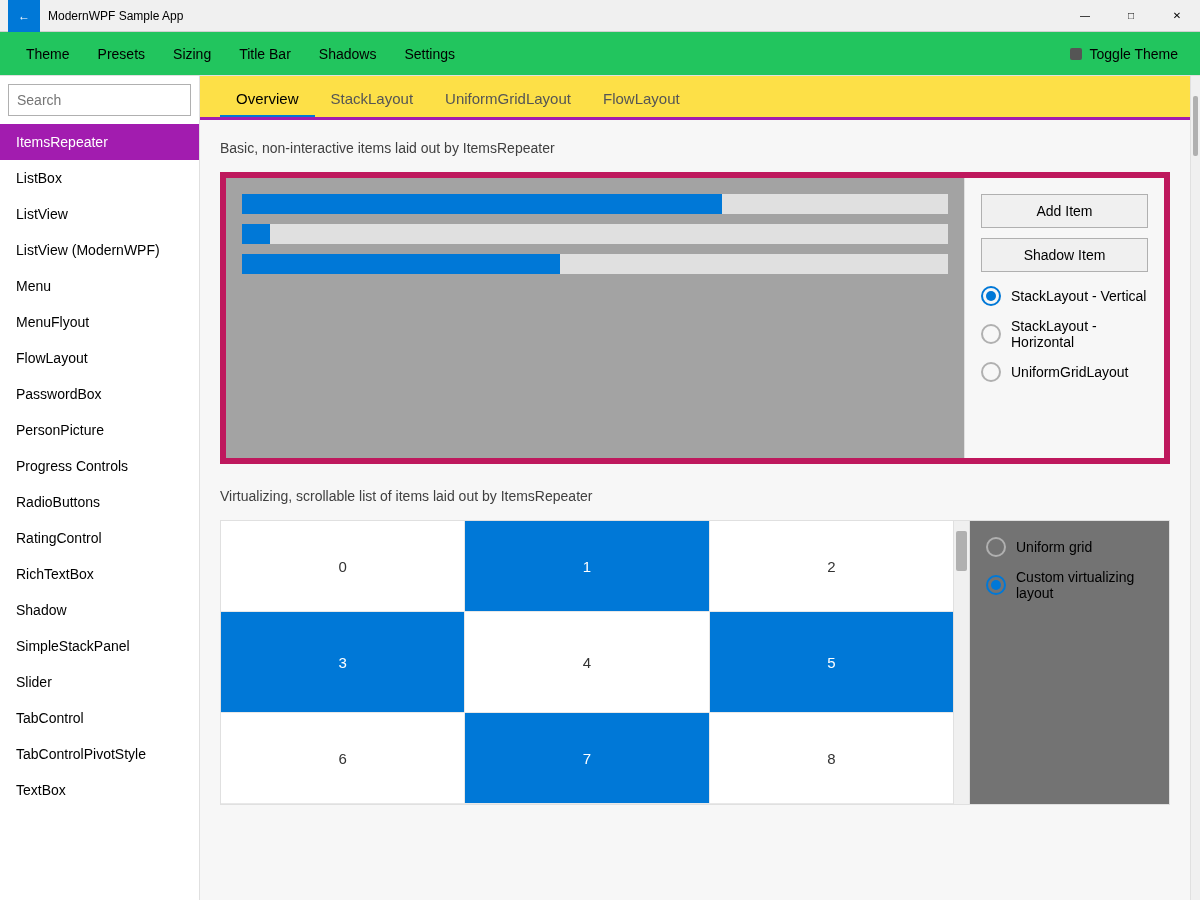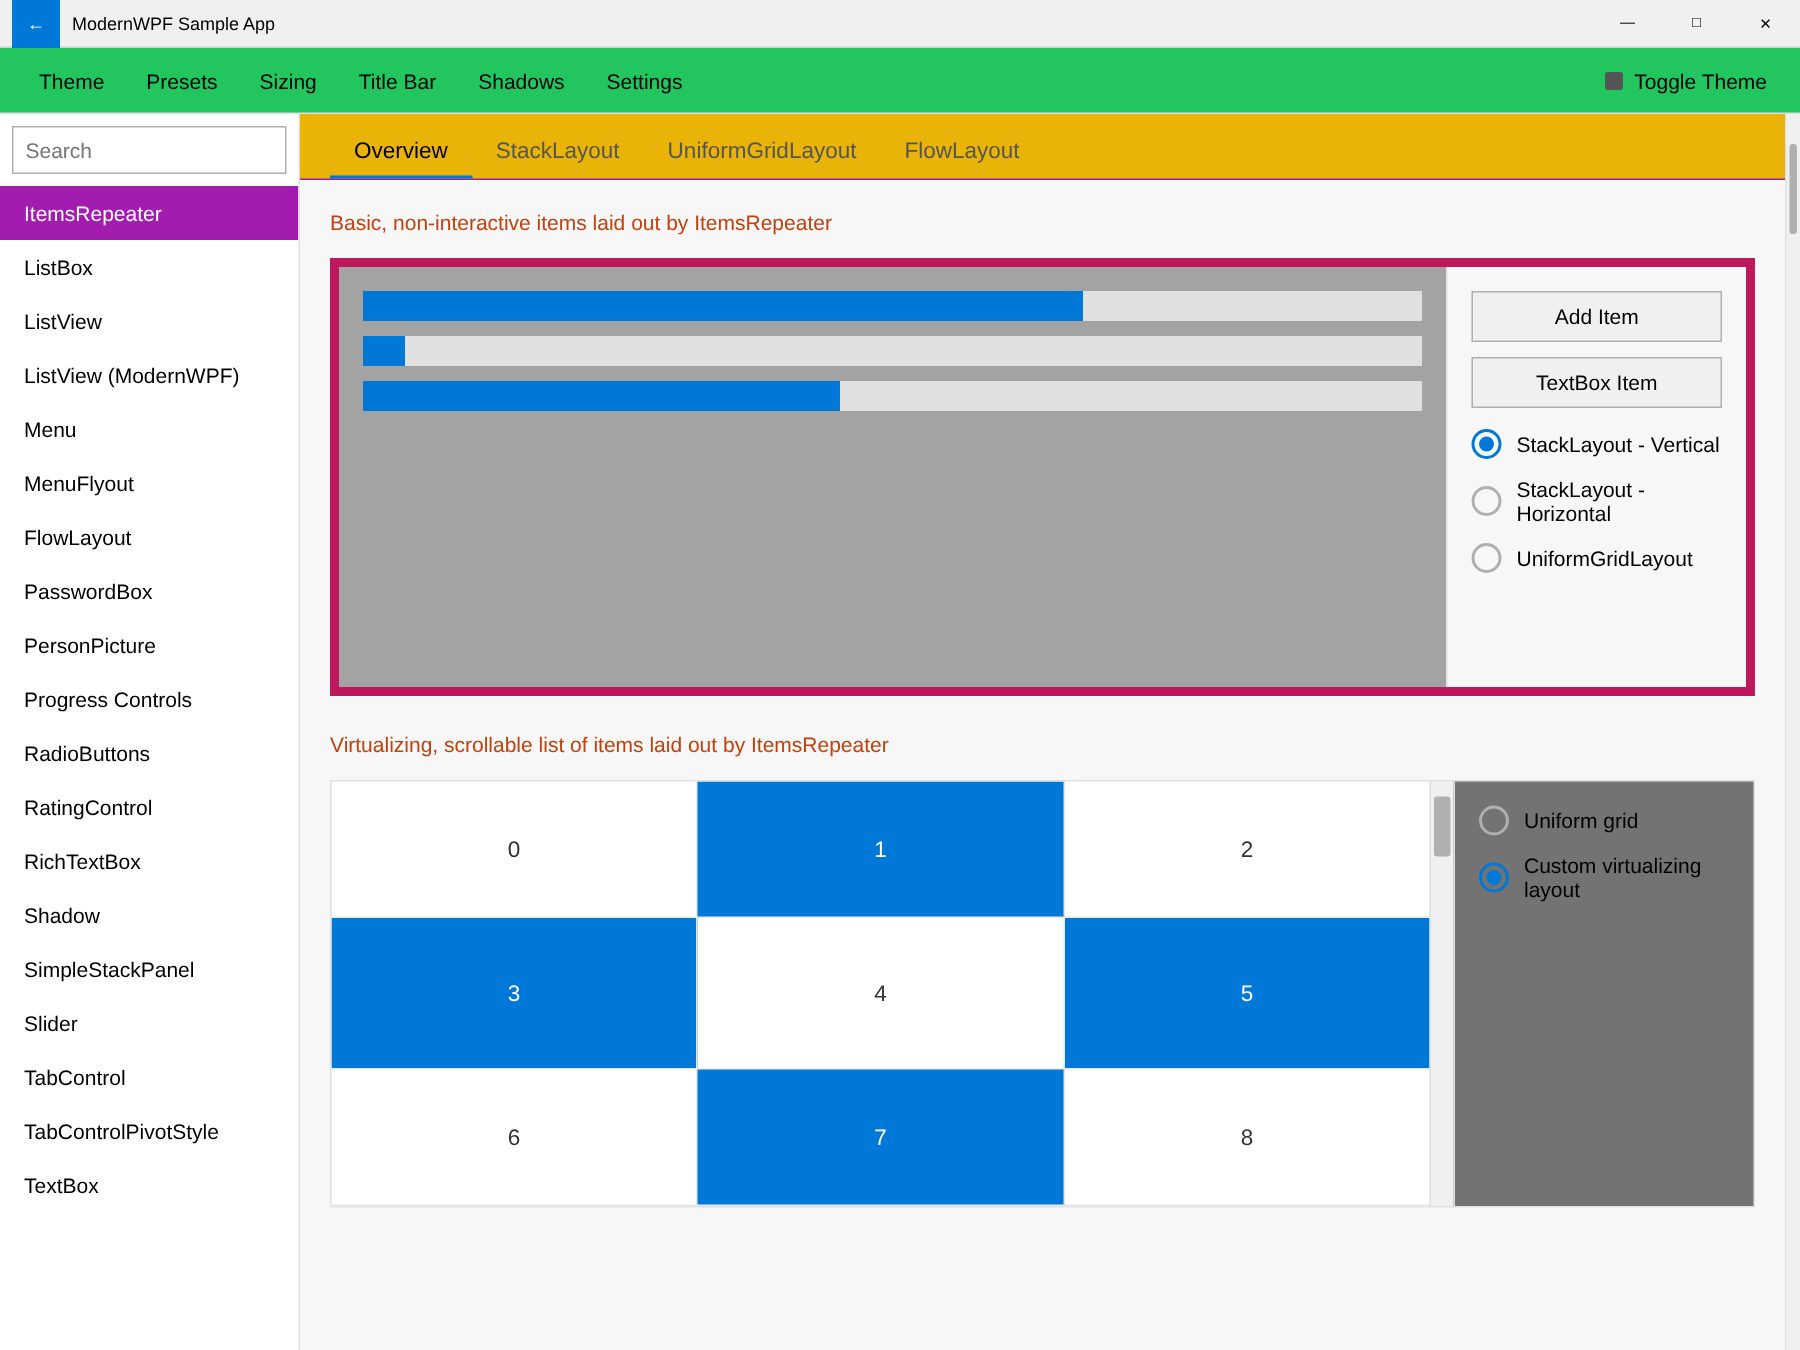--- a/index.html
+++ b/index.html
@@ -31,30 +31,30 @@
     .search-box { margin: 8px; display: flex; align-items: center; border: 1px solid #b0b0b0; background: #fff; height: 32px; }
     .search-box input { flex: 1; border: none; outline: none; padding: 0 8px; font-size: 14px; background: transparent; }
     .sidebar-list { flex: 1; overflow-y: auto; overflow-x: hidden; }
     .sidebar-item { padding: 10px 16px; cursor: pointer; font-size: 14px; color: #000; white-space: nowrap; }
     .sidebar-item.active { background: #a21caf; color: #fff; }
 
     
     .content { flex: 1; overflow-y: auto; background: #f7f7f7; display: flex; flex-direction: column; }
 
     
-    .tabs-bar { display: flex; background: #eab308; border-bottom: 1px solid #a21caf; padding: 0 20px; height: 44px; align-items: flex-end; flex-shrink: 0; }
+    .tabs-bar { display: flex; background: #fde047; border-bottom: 3px solid #a21caf; padding: 0 20px; height: 44px; align-items: flex-end; flex-shrink: 0; }
     .tab { padding: 0 16px 8px; cursor: pointer; font-size: 15px; color: #555; border-bottom: 2px solid transparent; height: 44px; display: flex; align-items: flex-end; }
     .tab.active { color: #000; border-bottom: 2px solid #0078d7; font-weight: 400; }
 
     
     .content-inner { padding: 20px 20px 20px 20px; display: flex; flex-direction: column; gap: 24px; }
 
     
     .section { display: flex; flex-direction: column; gap: 8px; }
-    .section-title { font-size: 14px; color: #c2410c; margin-bottom: 8px; }
+    .section-title { font-size: 14px; color: #404040; margin-bottom: 8px; }
 
     
     .panel { background: #a3a3a3; border: 6px solid #be185d; display: flex; gap: 0; }
     .panel-left { flex: 1; padding: 16px; min-height: 280px; }
     .panel-right { width: 200px; background: #f7f7f7; border-left: 1px solid #e0e0e0; padding: 16px; display: flex; flex-direction: column; gap: 10px; align-items: stretch; }
 
     
     .progress-items { display: flex; flex-direction: column; gap: 10px; }
     .progress-item { display: flex; align-items: center; }
     .progress-track { height: 20px; background: #e0e0e0; flex: 1; position: relative; }
@@ -180,21 +180,21 @@
               </div>
               <div class="progress-item">
                 <div class="progress-track">
                   <div class="progress-fill" style="width: 45%"></div>
                 </div>
               </div>
             </div>
           </div>
           <div class="panel-right">
             <button class="btn">Add Item</button>
-            <button class="btn">TextBox Item</button>
+            <button class="btn">Shadow Item</button>
             <div class="radio-group">
               <div class="radio-item">
                 <div class="radio-circle checked"></div>
                 <span>StackLayout - Vertical</span>
               </div>
               <div class="radio-item">
                 <div class="radio-circle"></div>
                 <span>StackLayout - Horizontal</span>
               </div>
               <div class="radio-item">

